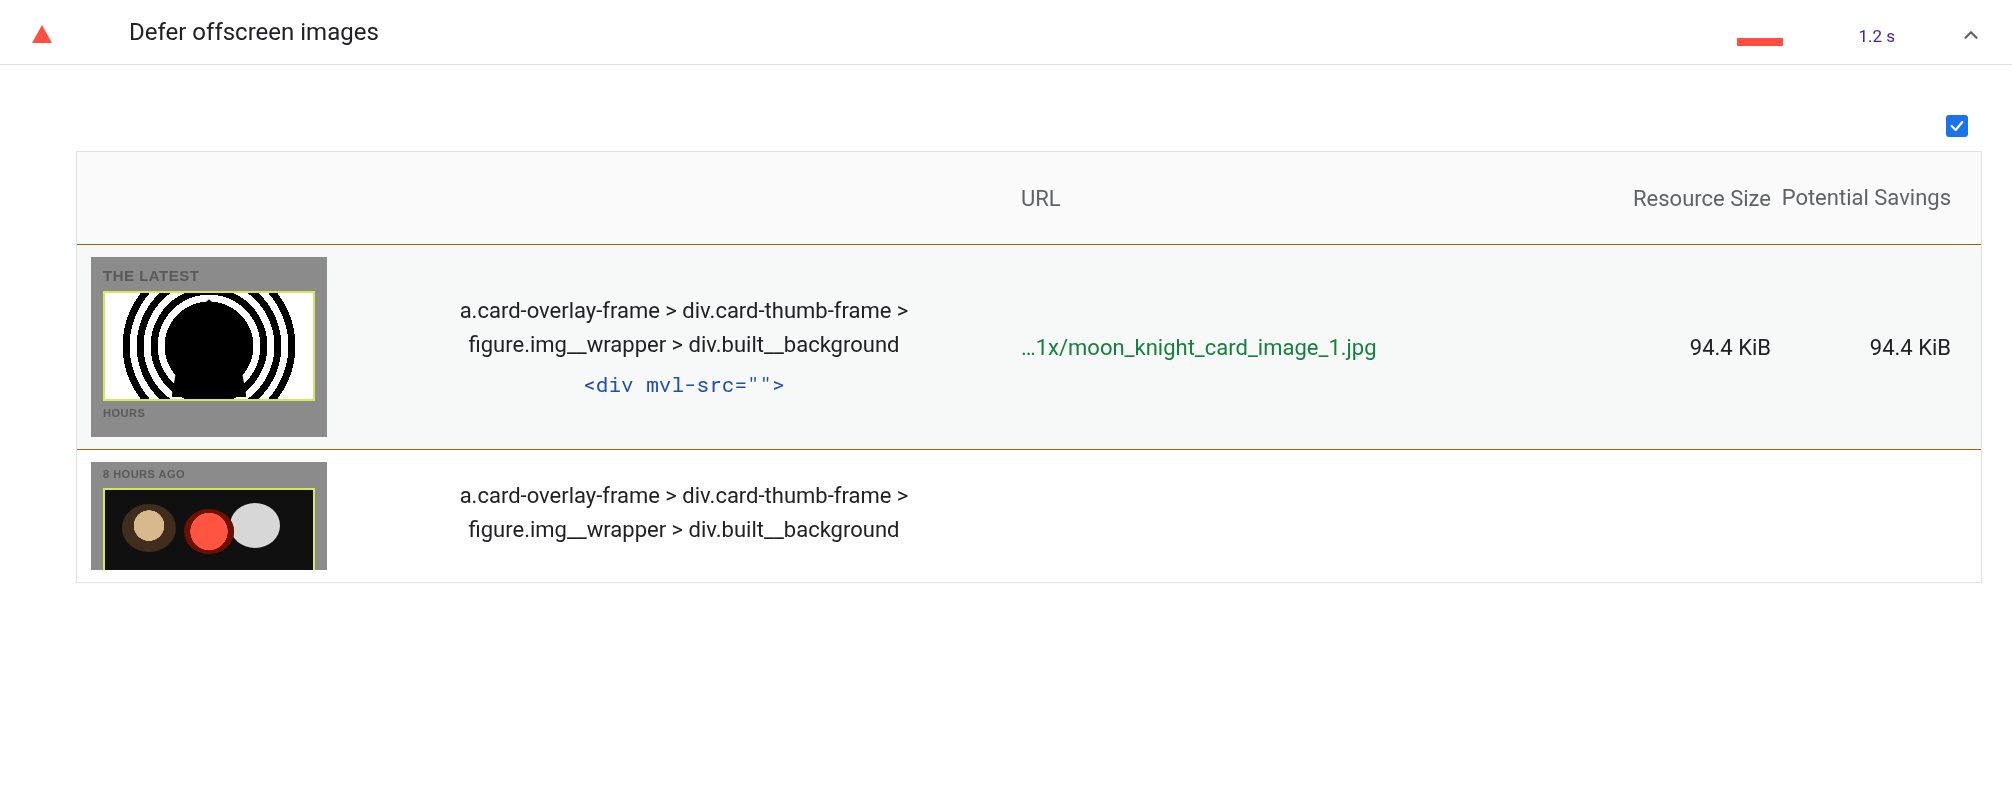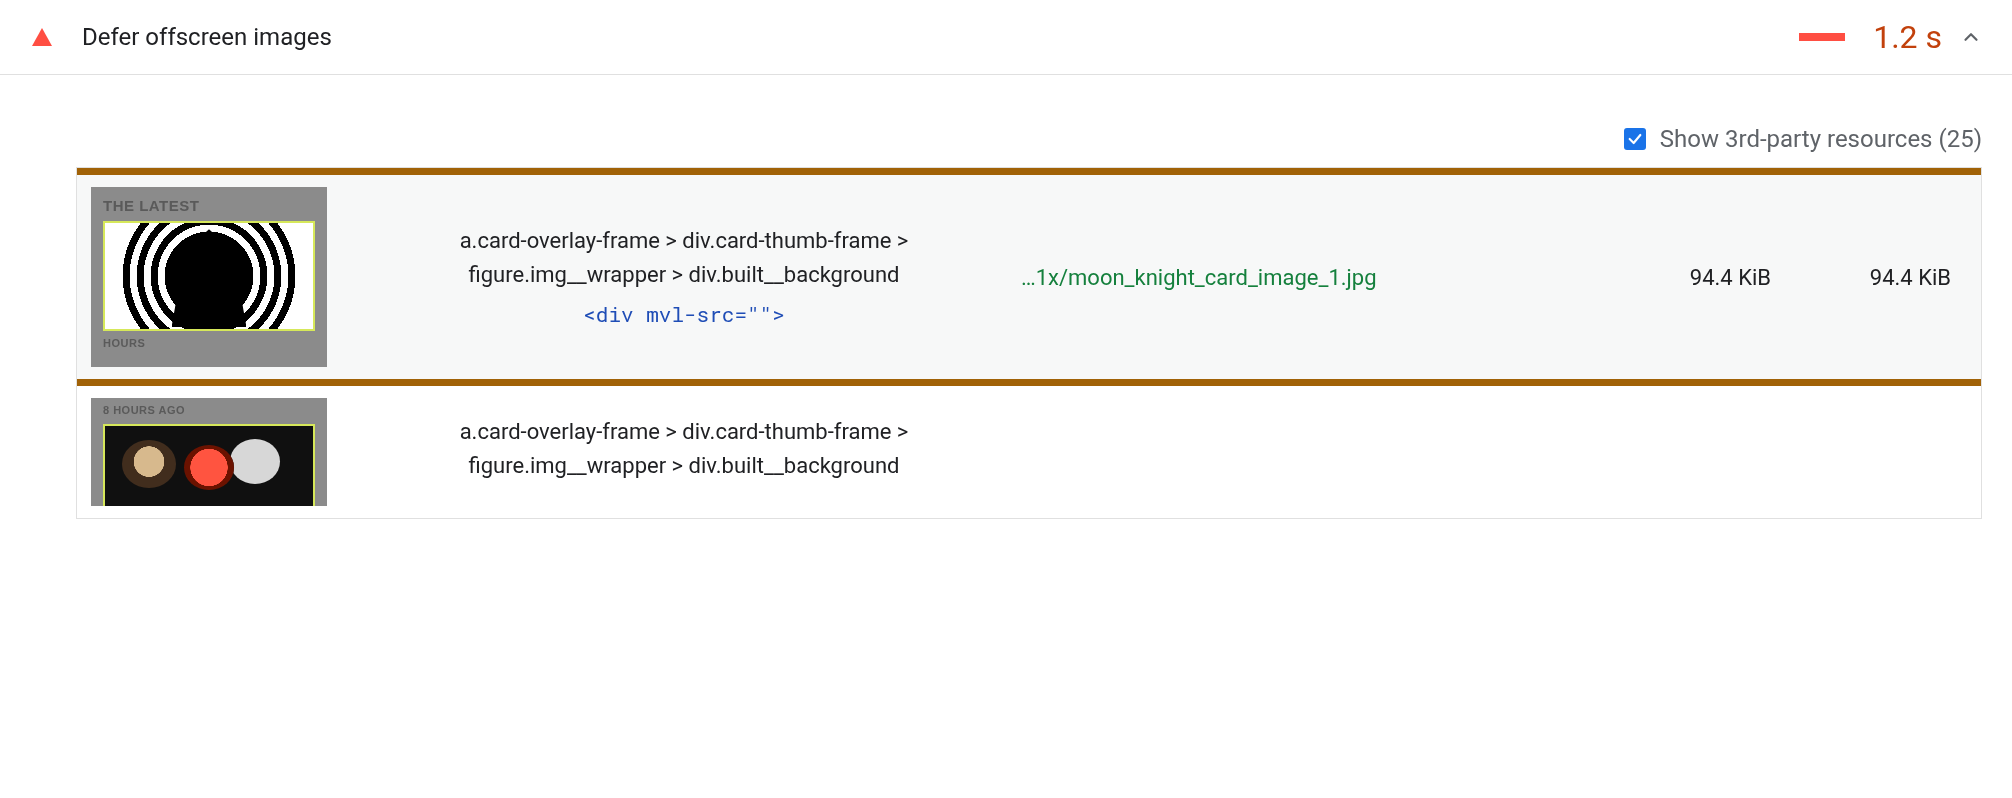--- a/index.html
+++ b/index.html
@@ -9,23 +9,24 @@
     font-family: Roboto, -apple-system, BlinkMacSystemFont, "Segoe UI", Arial, sans-serif;
     font-size: 20px;
     color: #202124;
     background: #fff;
   }
   .audit {
     width: 2012px;
   }
   .audit-header {
     display: flex;
-    align-items: center;
+    align-items: flex-end;
     padding: 18px 30px 18px 30px;
     border-bottom: 1px solid #e0e0e0;
+    gap: 47px;
   }
   .tri-icon {
     width: 24px;
     height: 24px;
     margin-right: 28px;
     display: inline-flex;
     align-items: center;
     justify-content: center;
   }
   .tri-icon svg { width: 24px; height: 24px; }
@@ -35,22 +36,22 @@
     color: #202124;
     flex: 1;
   }
   .metric-bar {
     width: 46px;
     height: 8px;
     background: #ff4e42;
     margin-right: 28px;
   }
   .metric-time {
-    color: #c2410c;
-    font-size: 32px;
+    color: #4c1d95;
+    font-size: 17px;
     font-weight: 400;
     margin-right: 18px;
   }
   .chevron {
     width: 22px; height: 22px;
     display: inline-flex; align-items:center; justify-content:center;
   }
   .chevron svg { width: 22px; height: 22px; }
   .audit-body {
     padding: 24px 30px 0 76px;
@@ -93,21 +94,21 @@
   .tbl-head {
     background: #fafafa;
     color: #5f6368;
     font-size: 22px;
     height: 92px;
   }
   .th-url { text-align:left; }
   .th-rs { text-align:right; padding-right: 10px;}
   .th-ps { text-align:right; padding-right: 30px; line-height:1.35; }
   .tbl-row {
-    border-top: 7px solid #a16207;
+    border-top: 1px solid #a16207;
     background: #f7f8f8;
     padding: 12px 0;
   }
   .tbl-row.r2 { background:#fff; }
   .thumb-cell {
     padding: 0 14px;
   }
   .thumb {
     width: 236px;
     height: 180px;
@@ -215,24 +216,32 @@
   </div>
 
   <div class="audit-body">
 
     <div class="third-party">
       <span class="cb">
         <svg viewBox="0 0 24 24">
             <path d="M4 12 L10 18 L20 6" fill="none" stroke="#fff" stroke-width="3.2" stroke-linecap="round" stroke-linejoin="round"></path>
           </svg>
       </span>
-      <span>Show 3rd-party resources (25)</span>
     </div>
 
     <div class="tbl">
+      <div class="tbl-head">
+        <div></div>
+        <div></div>
+        <div class="th-url">URL</div>
+        <div class="th-rs">Resource Size</div>
+        <div class="th-ps">
+          <div style="white-space:normal;">Potential Savings</div>
+        </div>
+      </div>
 
       <div class="tbl-row r1">
         <div class="thumb-cell">
           <div class="thumb t1">
             <span class="tag-latest">THE LATEST</span>
             <div class="img-box"></div>
             <span class="tag-comics">HOURS</span>
           </div>
         </div>
         <div class="sel-cell">

